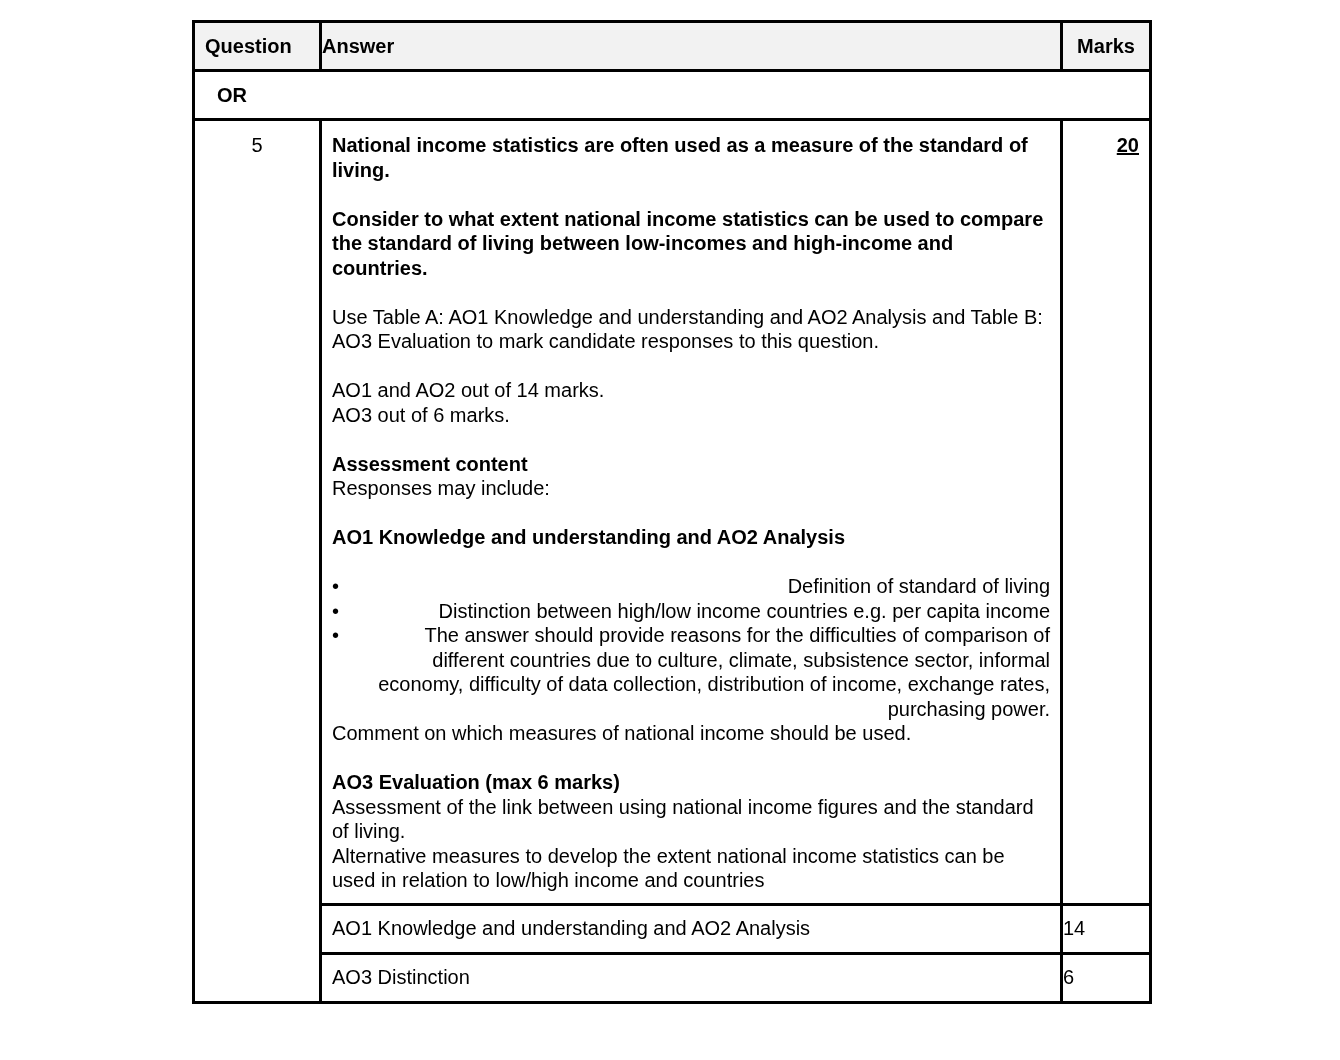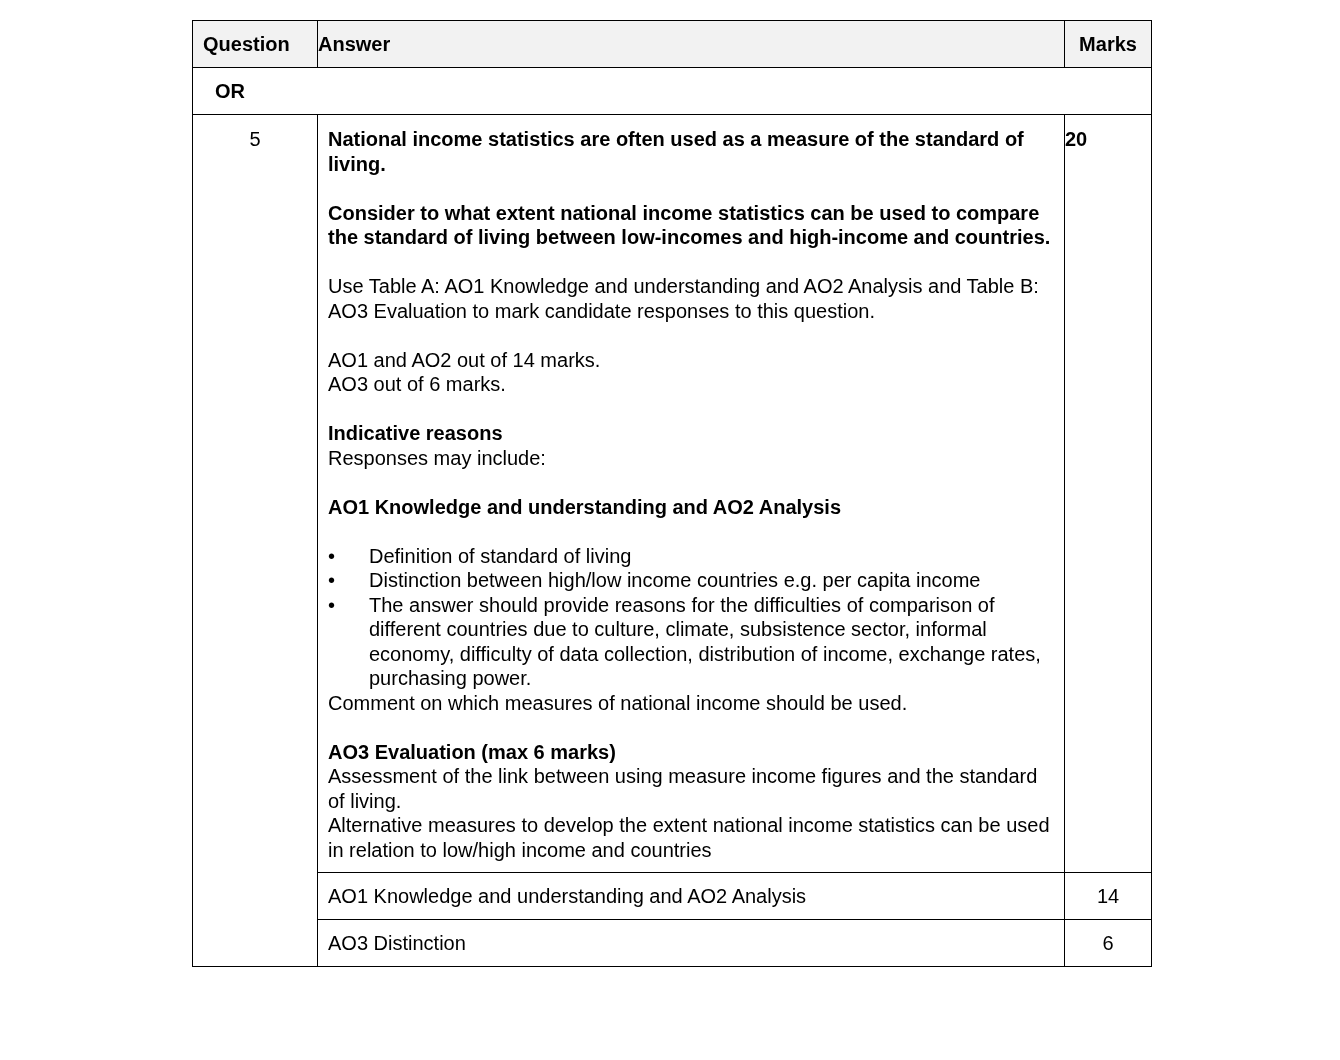--- a/index.html
+++ b/index.html
@@ -1,34 +1,34 @@
 <!DOCTYPE html>
 <html><head>
 <meta charset="utf-8">
 <style>
   html, body { margin: 0; padding: 0; background: #ffffff; }
   body { width: 1340px; height: 1060px; position: relative; font-family: "Liberation Sans", sans-serif; color: #000; }
   .tbl { position: absolute; left: 192px; top: 20px; width: 960px; border-collapse: collapse; font-size: 20px; line-height: 24.5px; }
-  .tbl td, .tbl th { border: 1px solid #000000; padding: 0; vertical-align: top; margin-top: 12px; }
+  .tbl td, .tbl th { border: 3px solid #000000; padding: 0; vertical-align: top; margin-top: 12px; }
   .hdr th { background: #f2f2f2; height: 46px; font-weight: bold; vertical-align: middle; }
   .hdr th.q { width: 114px; text-align: left; padding-left: 10px; }
   .hdr th.a { text-align: left; }
   .hdr th.m { width: 86px; }
   .or td { height: 46px; vertical-align: middle; padding-left: 22px; font-weight: bold; }
   .qnum { text-align: center; padding-top: 12px !important; }
   .ans { padding: 12px 10px 10px 10px !important; }
-  .marks { text-align: left; padding: 12px 10px 0 0 !important; font-weight: bold; }
+  .marks { text-align: right; padding: 12px 10px 0 0 !important; font-weight: bold; text-decoration: underline; }
   .b { font-weight: bold; }
   p { margin: 0; }
   .gap { height: 24.5px; }
   ul { margin: 0; padding: 0; list-style: none; }
-  ul li { position: relative; padding-left: 41px; }
+  ul li { position: relative; padding-left: 41px; text-align: right; }
   ul li::before { content: "•"; position: absolute; left: 0; top: 0; }
   .sub td { height: 46px; vertical-align: middle; padding-left: 10px; }
-  .sub td.sm { padding-left: 0; text-align: center; }
+  .sub td.sm { padding-left: 0; text-align: left; }
 </style>
 </head>
 <body>
 
 <table class="tbl">
   <tbody>
       <tr class="hdr">
     <th class="q">Question</th>
     <th class="a">Answer</th>
     <th class="m">Marks</th>
@@ -41,34 +41,34 @@
     <td class="ans">
       <p class="b">National income statistics are often used as a measure of the standard of living.</p>
       <div class="gap"></div>
       <p class="b">Consider to what extent national income statistics can be used to compare the standard of living between low-incomes and high-income and countries.</p>
       <div class="gap"></div>
       <p>Use Table A: AO1 Knowledge and understanding and AO2 Analysis and Table B: AO3 Evaluation to mark candidate responses to this question.</p>
       <div class="gap"></div>
       <p>AO1 and AO2 out of 14 marks.</p>
       <p>AO3 out of 6 marks.</p>
       <div class="gap"></div>
-      <p class="b">Indicative reasons</p>
+      <p class="b">Assessment content</p>
       <p>Responses may include:</p>
       <div class="gap"></div>
       <p class="b">AO1 Knowledge and understanding and AO2 Analysis</p>
       <div class="gap"></div>
       <ul>
         <li>Definition of standard of living</li>
         <li>Distinction between high/low income countries e.g. per capita income</li>
         <li>The answer should provide reasons for the difficulties of comparison of different countries due to culture, climate, subsistence sector, informal economy, difficulty of data collection, distribution of income, exchange rates, purchasing power.</li>
       </ul>
       <p>Comment on which measures of national income should be used.</p>
       <div class="gap"></div>
       <p class="b">AO3 Evaluation (max 6 marks)</p>
-      <p>Assessment of the link between using measure income figures and the standard of living.</p>
+      <p>Assessment of the link between using national income figures and the standard of living.</p>
       <p>Alternative measures to develop the extent national income statistics can be used in relation to low/high income and countries</p>
     </td>
     <td class="marks">20</td>
   </tr>
   <tr class="sub">
     <td>AO1 Knowledge and understanding and AO2 Analysis</td>
     <td class="sm">14</td>
   </tr>
   <tr class="sub">
     <td>AO3 Distinction</td>

